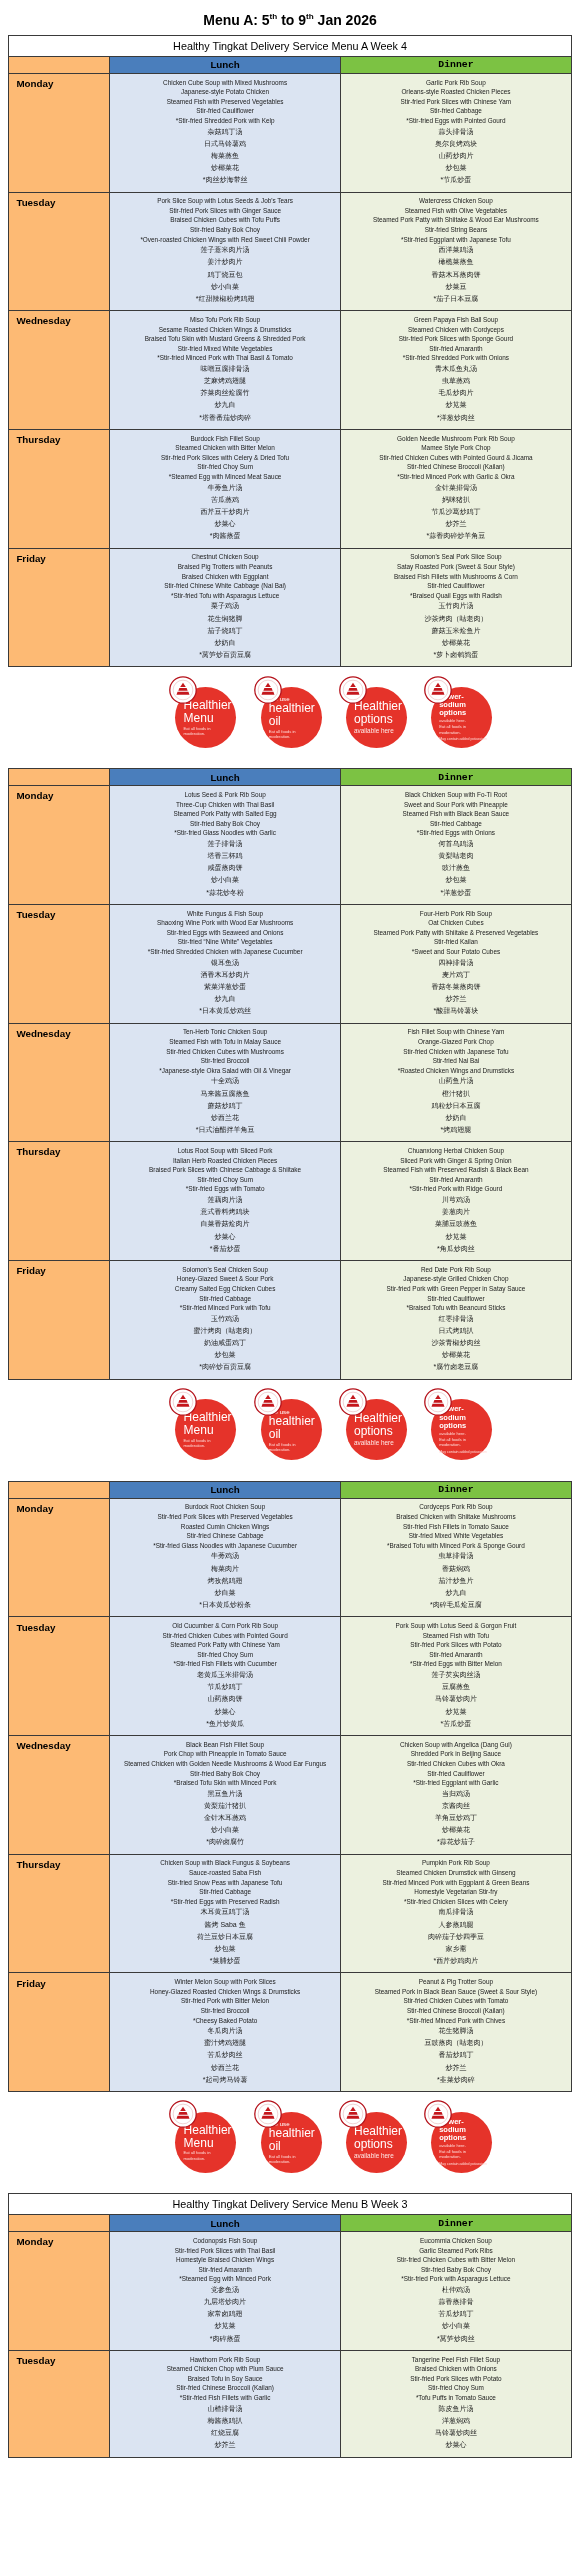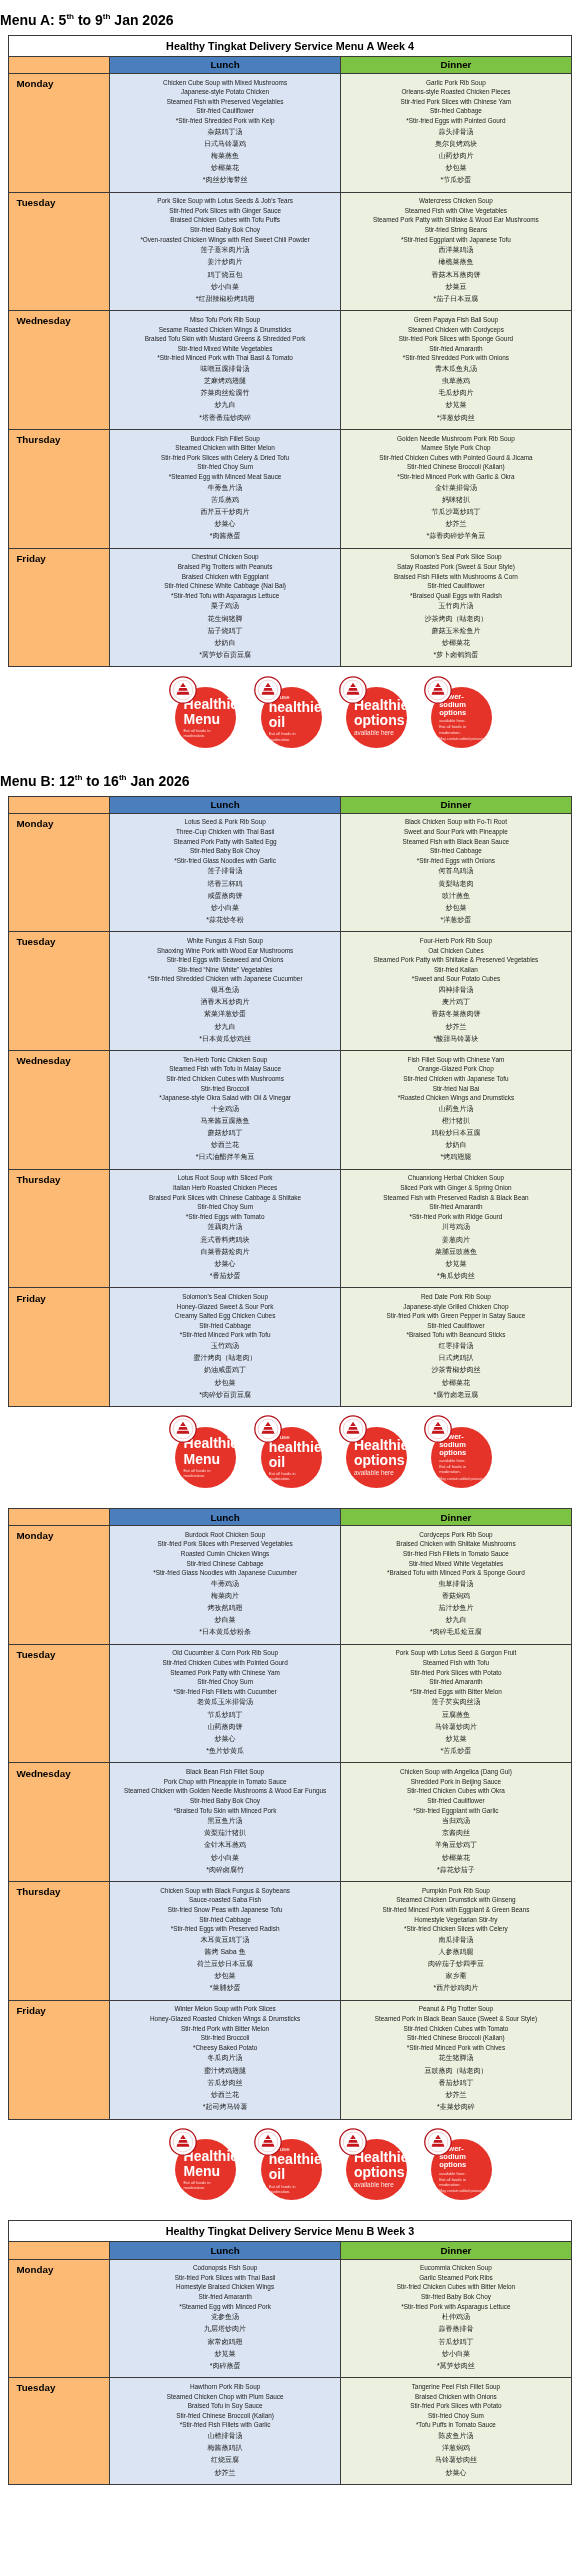--- a/index.html
+++ b/index.html
@@ -6,44 +6,44 @@
     --lunch-hdr:#4a7ebc;
     --dinner-hdr:#7cc243;
     --lunch-cell:#dbe4f2;
     --dinner-cell:#ecf1df;
     --badge-red:#e5332a;
     --border:#3a3a3a;
   }
   html,body{margin:0;padding:0;background:#ffffff;}
   body{width:580px;font-family:"Liberation Sans",sans-serif;color:#111;}
   .menu-section{padding-top:7.2px;}
-  .menu-title{font-size:14px;font-weight:bold;margin:5.2px 0 6.2px 0;color:#000;}
+  .menu-title{text-align:center;font-size:14px;font-weight:bold;margin:5.2px 0 6.2px 0;color:#000;}
   .menu-title sup{font-size:0.58em;}
   .menu-table{margin:0 8.2px;border:1.5px solid var(--border);}
-  .table-subtitle{text-align:center;font-weight:bold;font-size:10.8px;padding:4.1px 0;background:#fff;color:#000;border-bottom:1px solid var(--border);}
+  .table-subtitle{text-align:center;font-weight:normal;font-size:10.8px;padding:4.1px 0;background:#fff;color:#000;border-bottom:1px solid var(--border);}
   .hdr-row{display:flex;}
   .day-col{width:100px;flex:none;box-sizing:border-box;background:#fdba74;}
   .meal-col{flex:1 1 0;box-sizing:border-box;border-left:1px solid var(--border);}
   .hdr-lunch{background:var(--lunch-hdr);}
-  .hdr-dinner{background:var(--dinner-hdr);}
+  .hdr-dinner{background:var(--dinner-hdr);font-family:Liberation Mono, monospace;}
   .hdr-lunch,.hdr-dinner{text-align:center;font-weight:bold;font-size:9.8px;color:#000;padding:2.6px 0;}
   .day-row{display:flex;border-top:1px solid var(--border);}
   .day-label{padding:4.1px 0 0 7.2px;font-weight:bold;font-size:9.8px;color:#000;}
   .cell{text-align:center;padding:3.6px 4.1px 5.2px 4.1px;}
   .lunch-cell{background:var(--lunch-cell);}
   .dinner-cell{background:var(--dinner-cell);}
   .dish{font-size:6.4px;line-height:1.5;color:#1a1a1a;}
   .dish.zh{font-size:7px;line-height:1.74;}
   .badges-row{display:flex;justify-content:center;gap:8.2px;margin:8.2px 0 12.4px 0;transform:translateX(45px);}
   .badge{position:relative;width:77px;height:73px;}
   .badge-circle{position:absolute;left:6.7px;top:11.3px;width:61px;height:61px;border-radius:50%;
     background:var(--badge-red);color:#fff;display:flex;flex-direction:column;justify-content:center;
     padding:0 4.1px 0 8.2px;box-sizing:border-box;text-align:left;}
   .badge-logo{position:absolute;left:0;top:0;width:28px;height:28px;z-index:2;}
-  .b-bold{font-weight:bold;font-size:14px;line-height:1.08;}
+  .b-bold{font-weight:normal;font-size:12px;line-height:1.08;}
   .b-bold2{font-weight:bold;font-size:7.5px;line-height:1.08;}
   .b-regular{font-size:6.2px;line-height:1.15;}
   .b-light{font-size:6.4px;line-height:1.2;margin-top:1px;color:#ffe8e6;}
   .b-small{font-size:4.1px;line-height:1.25;margin-top:1px;color:#ffd9d6;}
   .b-tiny{font-size:3.6px;line-height:1.2;margin-top:2.6px;color:#ffd9d6;}
 </style>
 </head>
 <body>
 
 <div id="root">
@@ -247,21 +247,20 @@
               <circle cx="27" cy="27" r="25.5" fill="#ffffff" stroke="#b5121b" stroke-width="2.5"></circle>
               <circle cx="27" cy="27" r="19" fill="none" stroke="#dd9296" stroke-width="0.8"></circle>
               <polygon points="27,13 21.5,21 32.5,21" fill="#c4161c"></polygon>
               <polygon points="20,23 34,23 36,28.5 18,28.5" fill="#c4161c"></polygon>
               <polygon points="16.5,30.5 37.5,30.5 39.5,36 14.5,36" fill="#c4161c"></polygon>
             </svg></div>
         </div>
       </div>
     </section>
     <section class="menu-section">
-      <div class="menu-title"><span>Menu B: 12</span><sup>th</sup><span> to 16</span><sup>th</sup><span> Jan 2026</span></div>
       <div class="menu-table">
         <div class="hdr-row">
           <div class="day-col hdr-blank"></div>
           <div class="meal-col hdr-lunch">Lunch</div>
           <div class="meal-col hdr-dinner">Dinner</div>
         </div>
         <div class="day-row">
           <div class="day-col day-label">Monday</div>
           <div class="meal-col cell lunch-cell">
             <div class="dish">Lotus Seed &amp; Pork Rib Soup</div>

